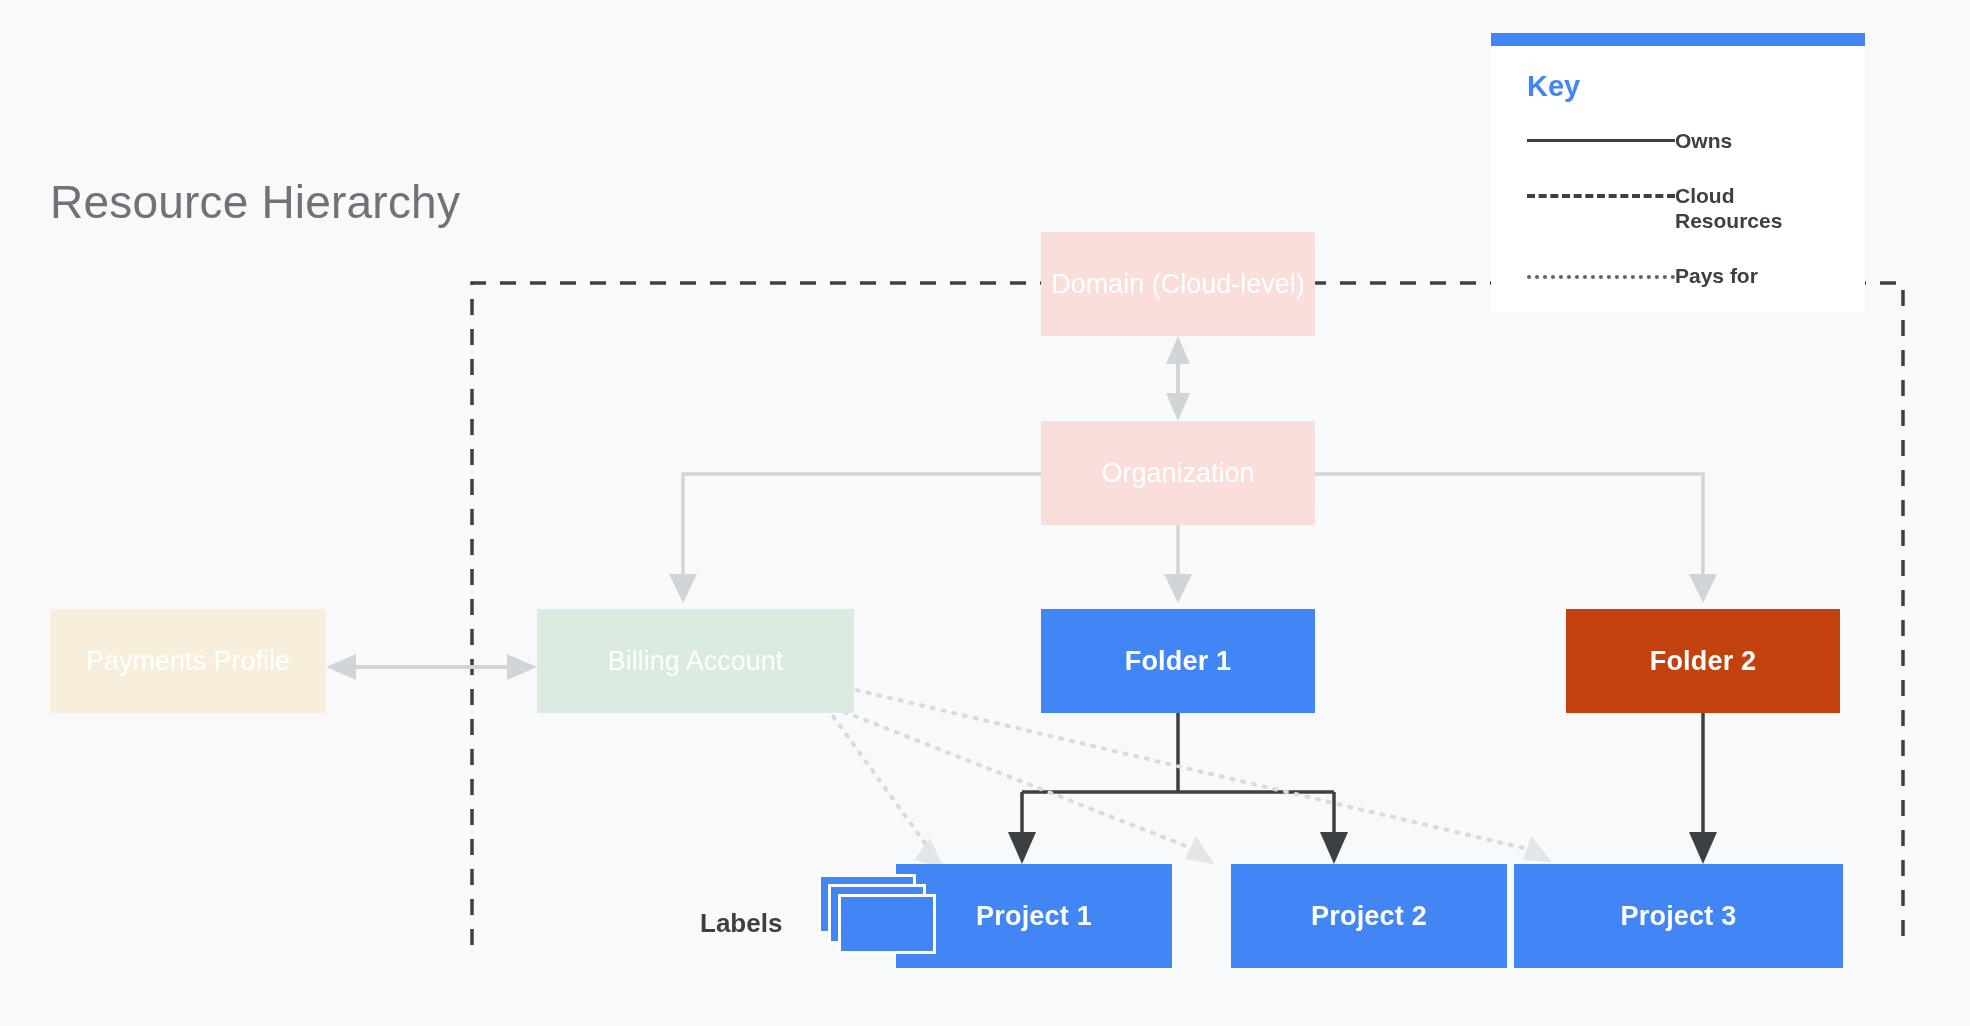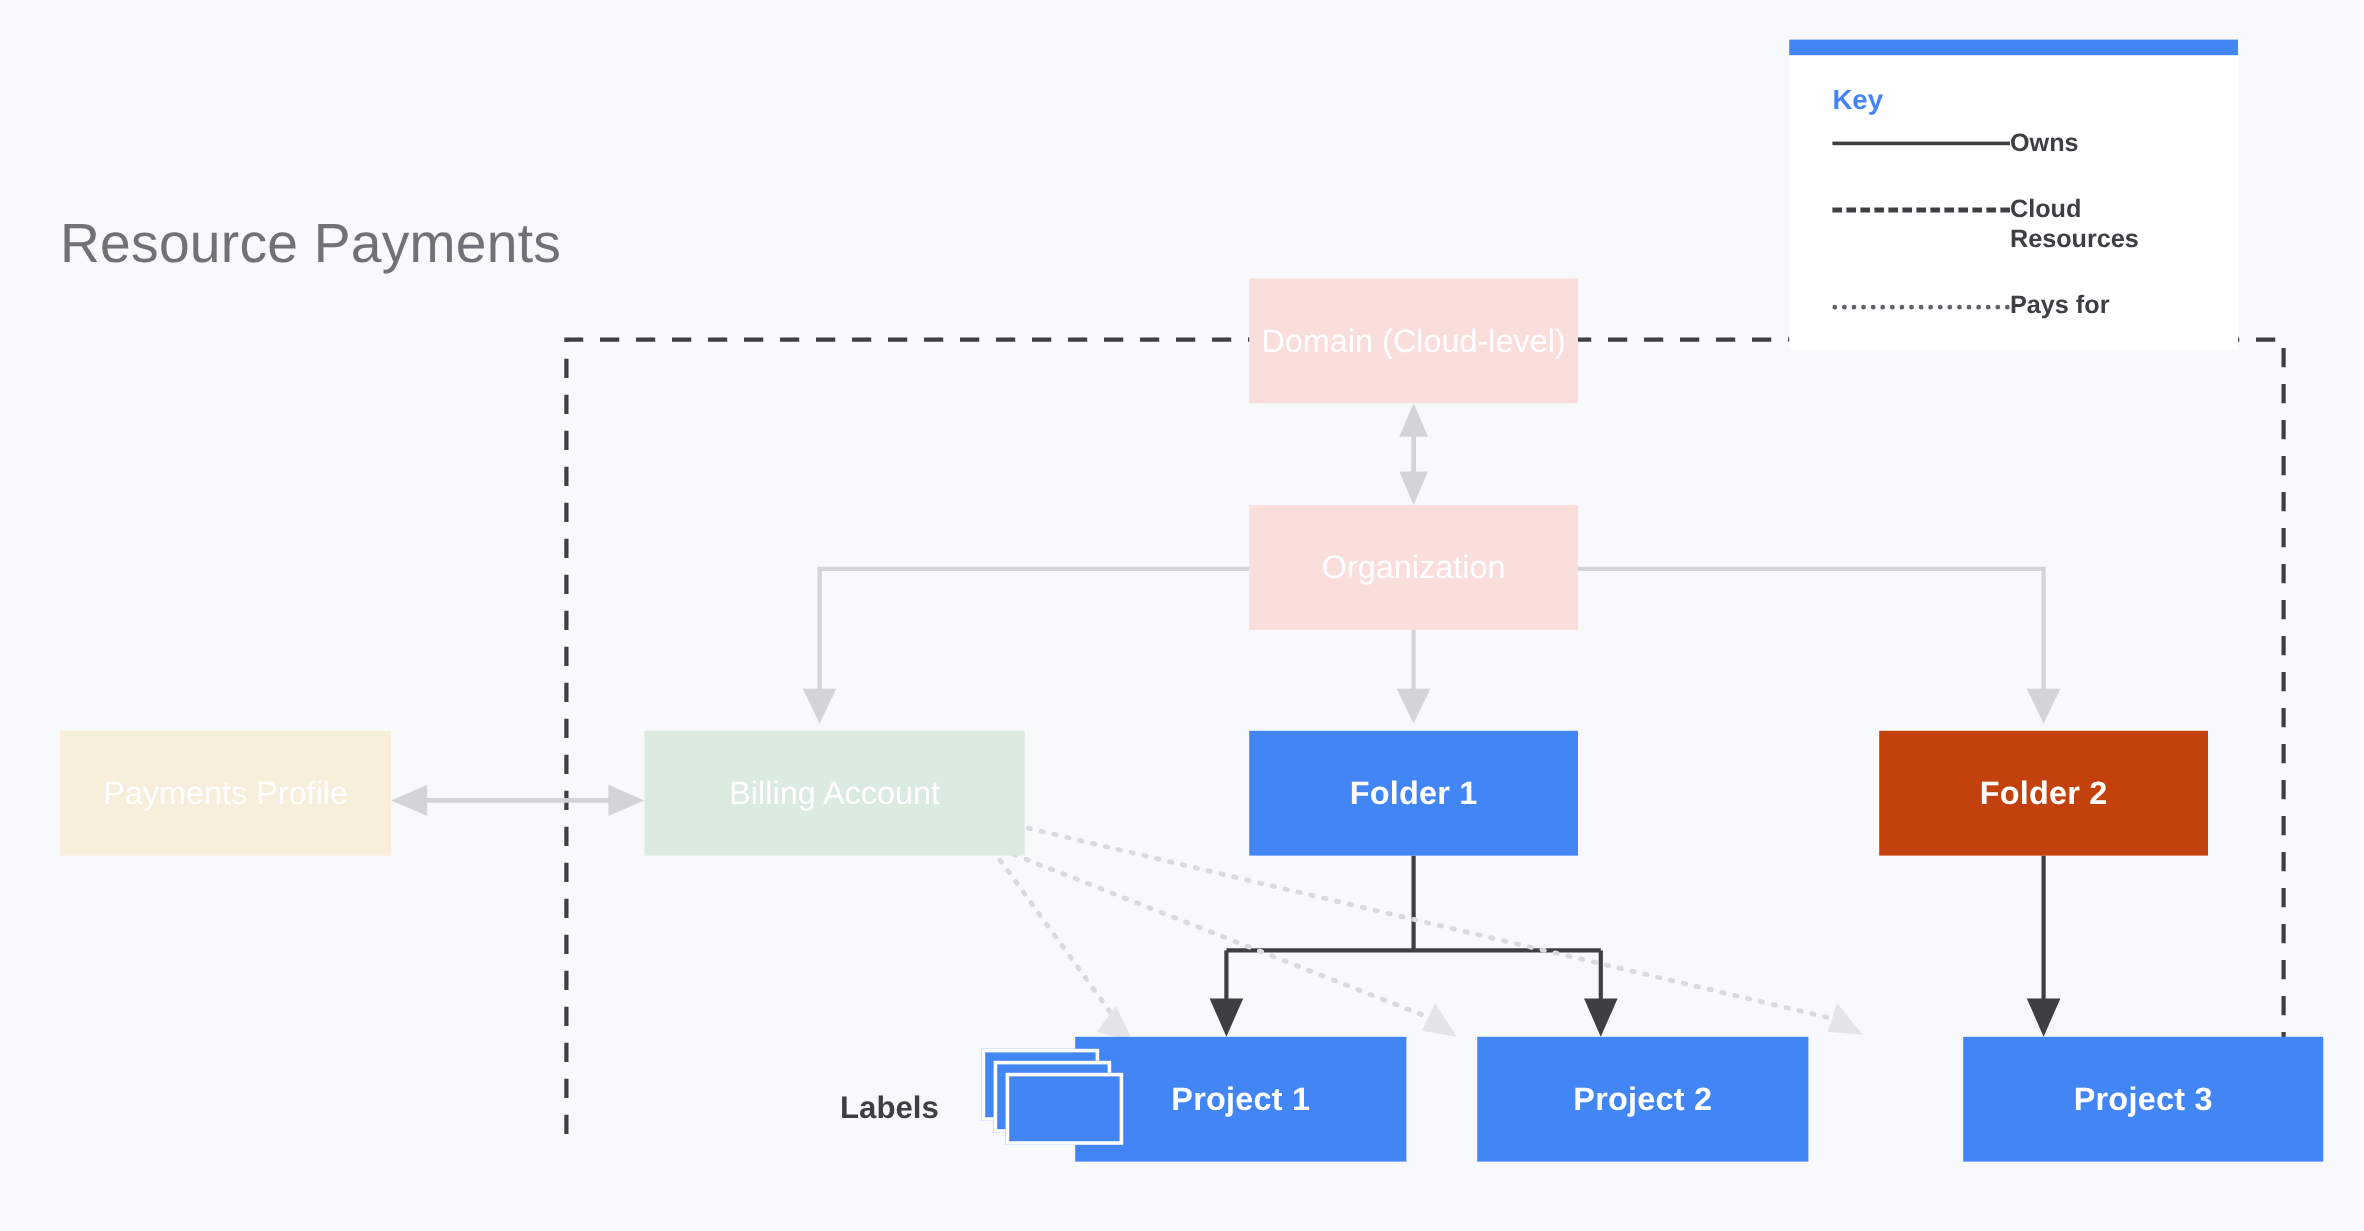--- a/index.html
+++ b/index.html
@@ -64,21 +64,21 @@
   }
 
   .n-domain       { left: 1041px; top: 232px;  width: 274px; height: 104px; background: #f9dedc; }
   .n-org          { left: 1041px; top: 421px;  width: 274px; height: 104px; background: #f9dedc; }
   .n-payments     { left: 50px;   top: 609px;  width: 276px; height: 104px; background: #f8eedc; }
   .n-billing      { left: 537px;  top: 609px;  width: 317px; height: 104px; background: #dcebdf; }
   .n-folder1      { left: 1041px; top: 609px;  width: 274px; height: 104px; background: #4285f4; }
   .n-folder2      { left: 1566px; top: 609px;  width: 274px; height: 104px; background: #c2410c; }
   .n-project1     { left: 896px;  top: 864px;  width: 276px; height: 104px; background: #4285f4; }
   .n-project2     { left: 1231px; top: 864px;  width: 276px; height: 104px; background: #4285f4; }
-  .n-project3     { left: 1636px; top: 864px;  width: 300px; height: 104px; background: #4285f4; }
+  .n-project3     { left: 1514px; top: 864px;  width: 329px; height: 104px; background: #4285f4; }
 
   
   .labels-text {
     position: absolute;
     left: 700px;
     top: 908px;
     font-size: 26px;
     font-weight: 700;
     color: #3c4043;
     white-space: nowrap;
@@ -112,24 +112,24 @@
     box-sizing: border-box;
   }
   .key-bar {
     height: 13px;
     background: #4285f4;
   }
   .key-body {
     padding: 24px 0 16px 36px;
   }
   .key-title {
-    font-size: 23px;
+    font-size: 29px;
     font-weight: 700;
     color: #4285f4;
-    margin-bottom: 6px;
+    margin-bottom: 21px;
   }
   .key-rows {
     display: flex;
     flex-direction: column;
     gap: 24px;
   }
   .key-row {
     display: flex;
     align-items: center;
     min-height: 34px;
@@ -219,21 +219,21 @@
     <g>
       <line x1="814" y1="700" x2="1196" y2="850" stroke="#d8dbde" stroke-width="4" stroke-dasharray="2 9" stroke-linecap="round"></line>
       <polygon points="1214,864 1185,859 1196,836" fill="#e3e6e8"></polygon>
     </g>
     <g>
       <line x1="814" y1="680" x2="1532" y2="850" stroke="#d8dbde" stroke-width="4" stroke-dasharray="2 9" stroke-linecap="round"></line>
       <polygon points="1552,862 1523,860 1531,836" fill="#e3e6e8"></polygon>
     </g>
   </svg>
 
-  <div class="page-title">Resource Payments</div>
+  <div class="page-title">Resource Hierarchy</div>
 
   <div class="node node-soft n-domain">Domain (Cloud-level)</div>
   <div class="node node-soft n-org">Organization</div>
   <div class="node node-soft n-payments">Payments Profile</div>
   <div class="node node-soft n-billing">Billing Account</div>
   <div class="node node-solid n-folder1">Folder 1</div>
   <div class="node node-solid n-folder2">Folder 2</div>
   <div class="node node-solid n-project1">Project 1</div>
   <div class="node node-solid n-project2">Project 2</div>
   <div class="node node-solid n-project3">Project 3</div>

